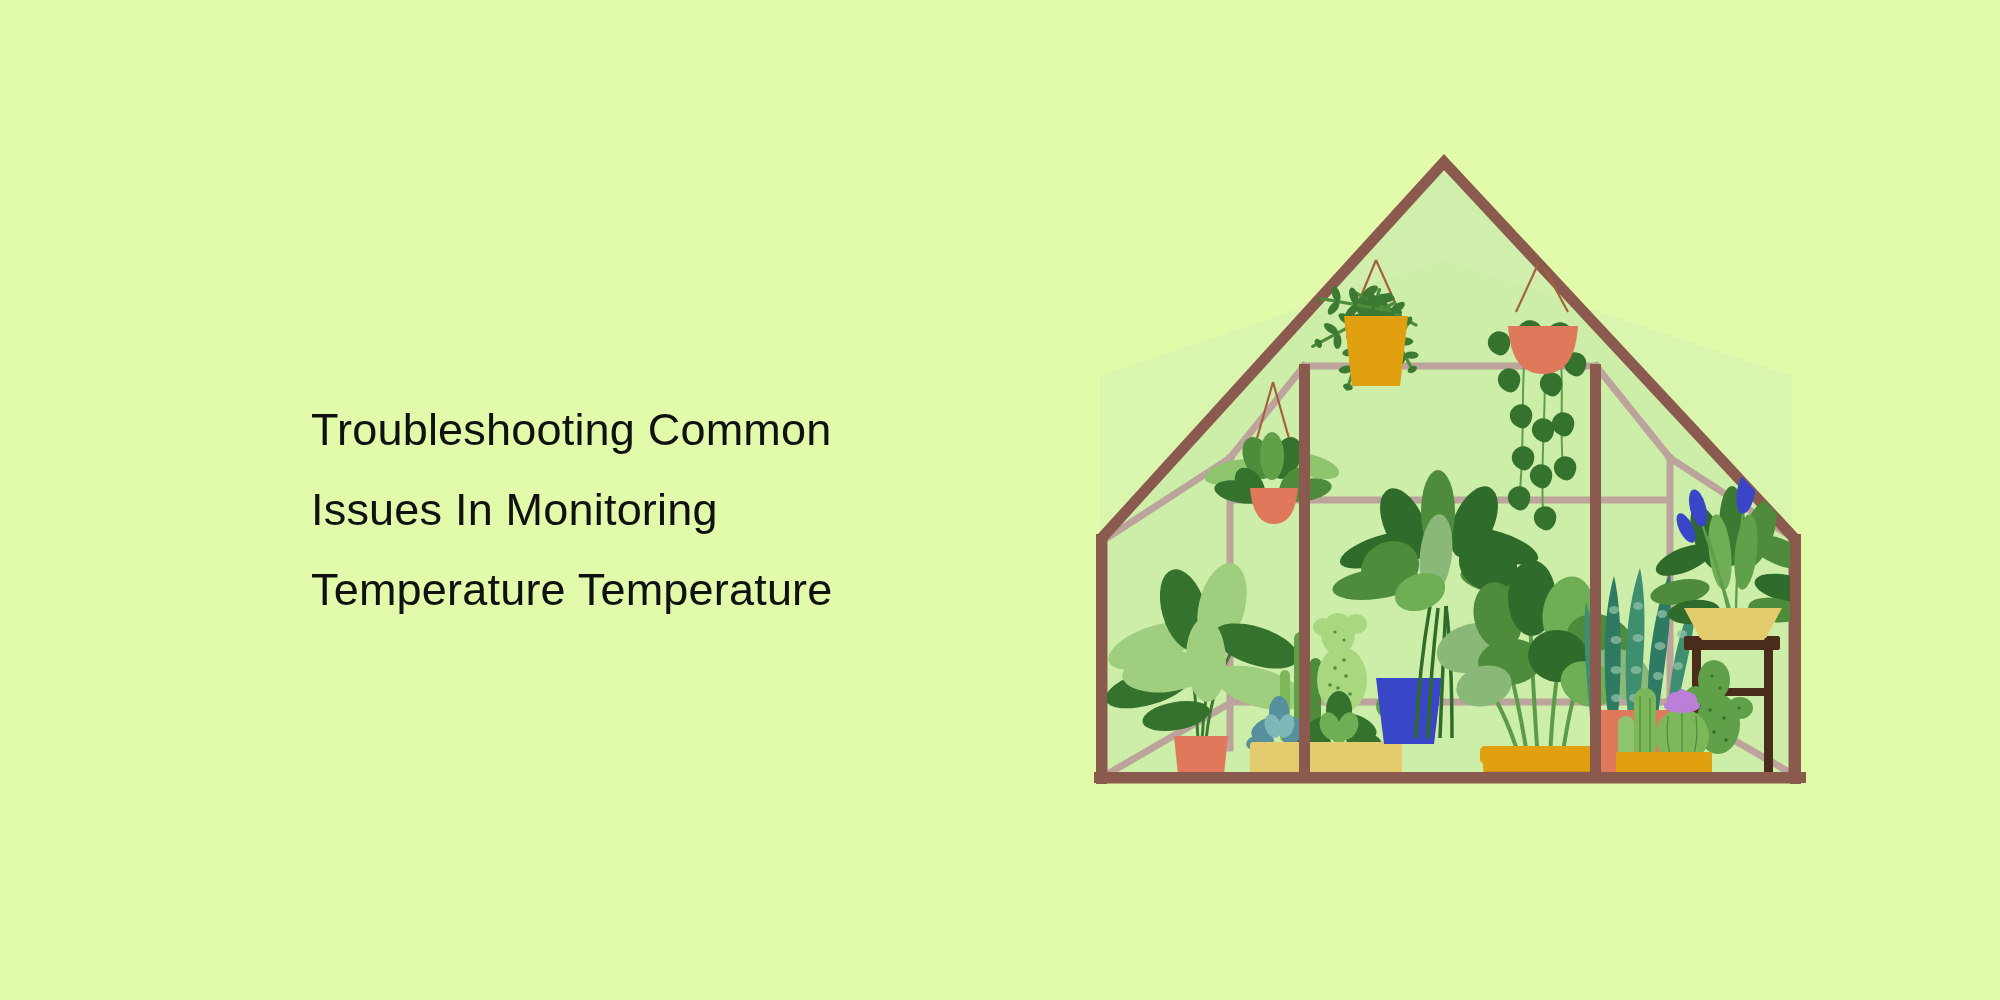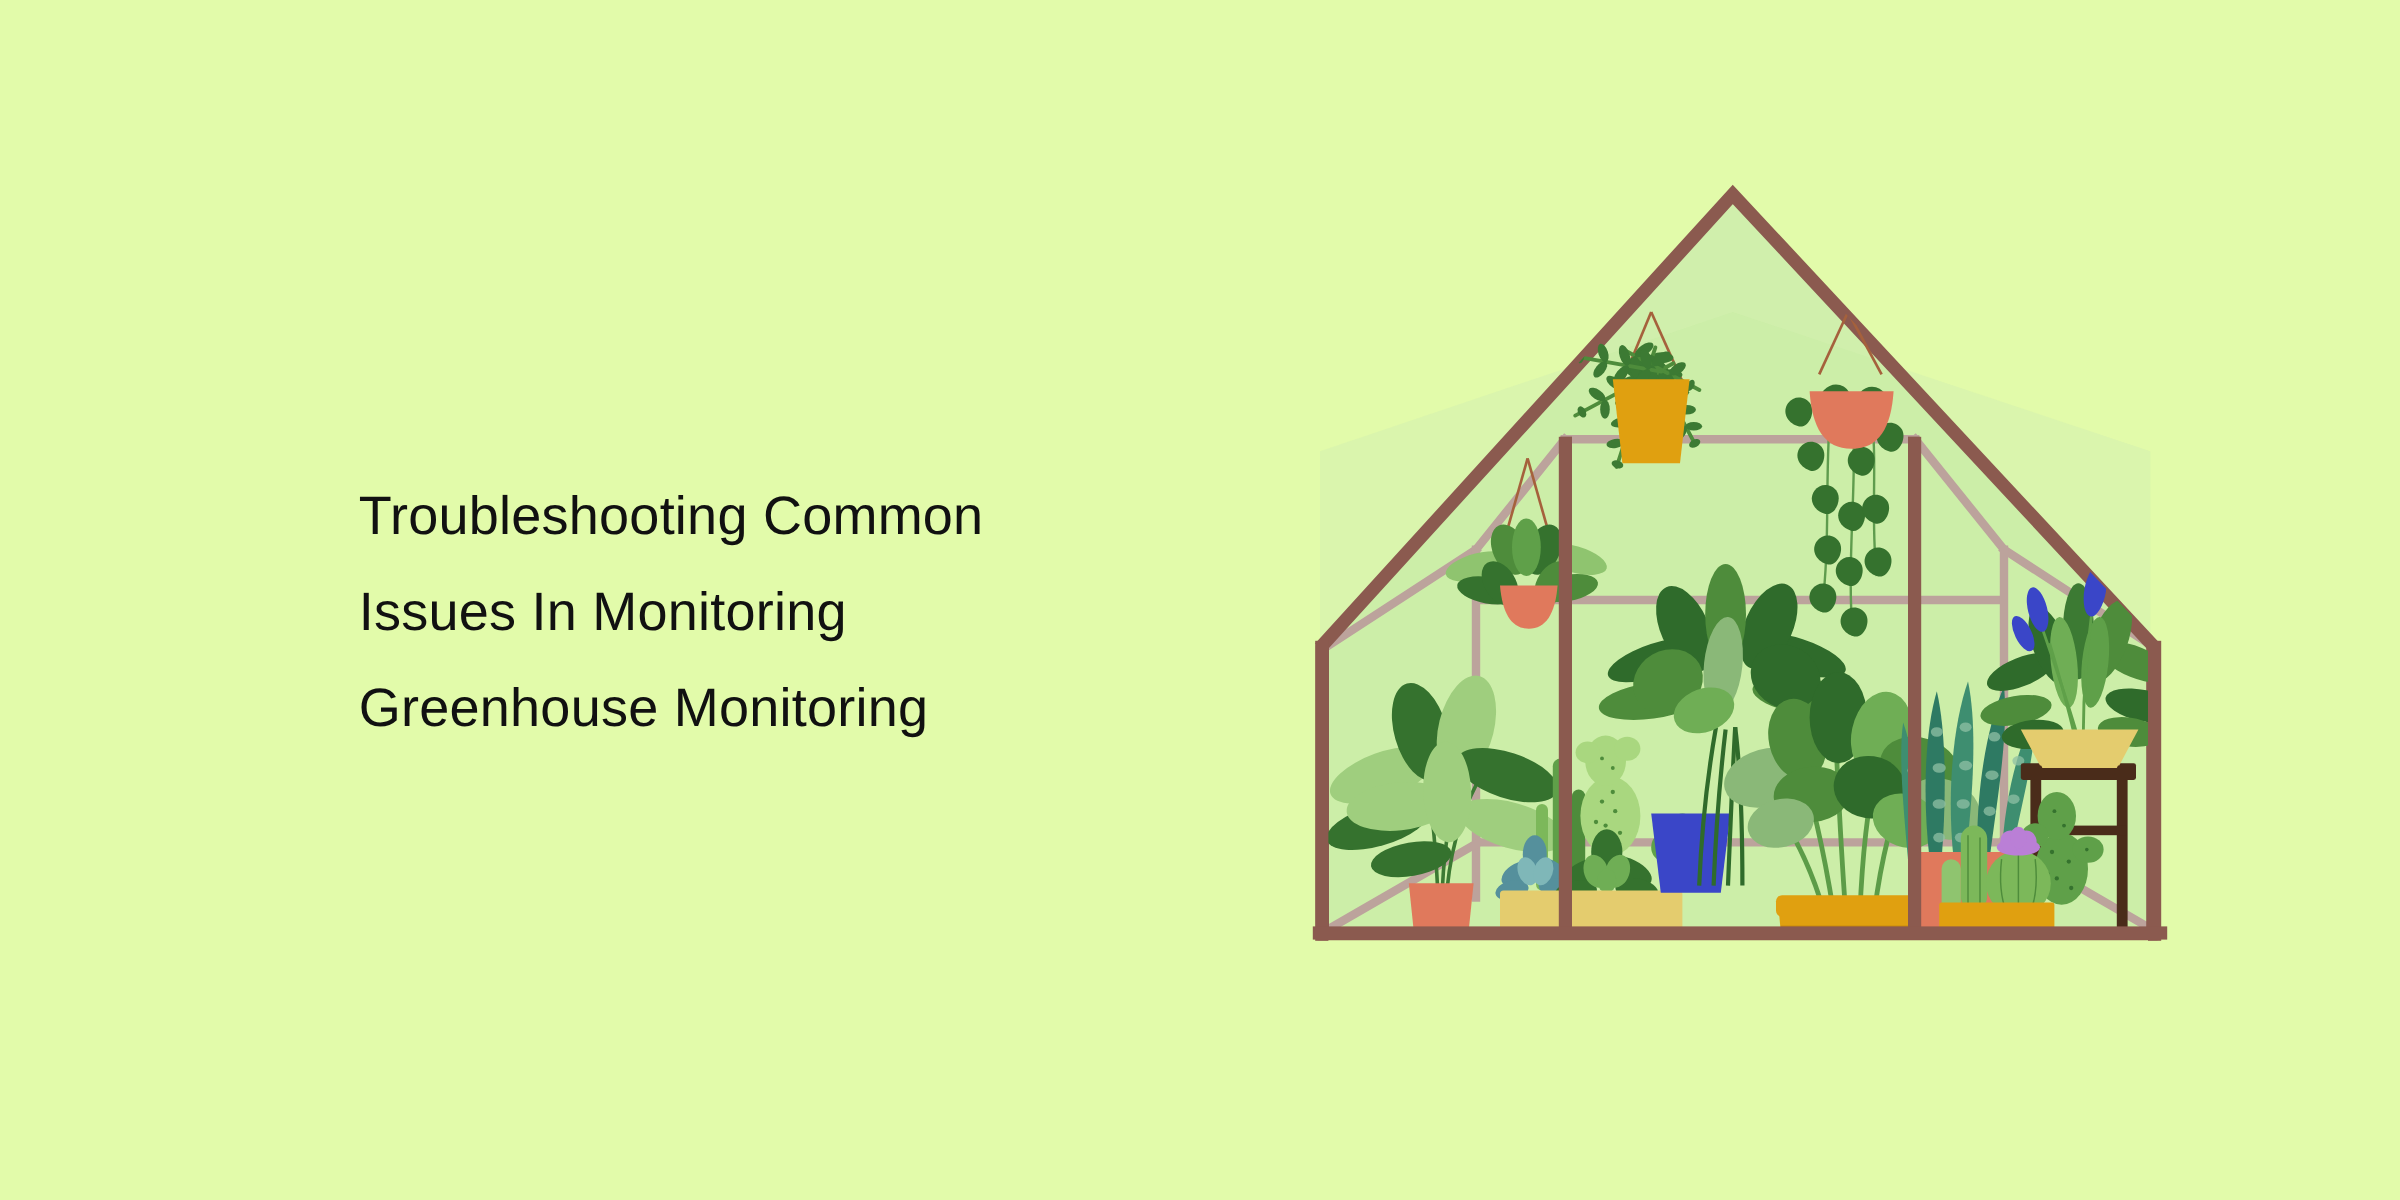--- a/index.html
+++ b/index.html
@@ -11,21 +11,21 @@
   }
   #banner {
     position:relative;
     width:2000px; height:1000px;
     background:#E2FBAA;
   }
 
   
   #headline {
     position:absolute;
-    left:299px; top:390px;
+    left:311px; top:390px;
     width:700px;
   }
   .head-line {
     font-family:"Liberation Sans", sans-serif;
     font-size:45px;
     line-height:80px;
     font-weight:400;
     color:#111111;
     letter-spacing:0.2px;
     white-space:nowrap;
@@ -40,21 +40,21 @@
   #illustration svg { display:block; width:740px; height:680px; }
 </style>
 </head>
 <body>
 
 <div id="banner" style="background: rgb(226, 251, 170);">
 
   <div id="headline">
     <div class="head-line" style="color: rgb(17, 17, 17);">Troubleshooting Common</div>
     <div class="head-line" style="color: rgb(17, 17, 17);">Issues In Monitoring</div>
-    <div class="head-line" style="color: rgb(17, 17, 17);">Greenhouse Monitoring</div>
+    <div class="head-line" style="color: rgb(17, 17, 17);">Temperature Temperature</div>
   </div>
 
   <div id="illustration">
     <svg viewBox="0 0 740 680" xmlns="http://www.w3.org/2000/svg">
       <defs>
         <clipPath id="houseClip">
           <path d="M15,400 L15,645 L725,645 L725,400 L640,310 L640,70 L370,25 L100,70 L100,310 Z"></path>
         </clipPath>
         <clipPath id="interiorClip">
           <path d="M20,398 L364,22 L720,398 L720,640 L20,640 Z"></path>

